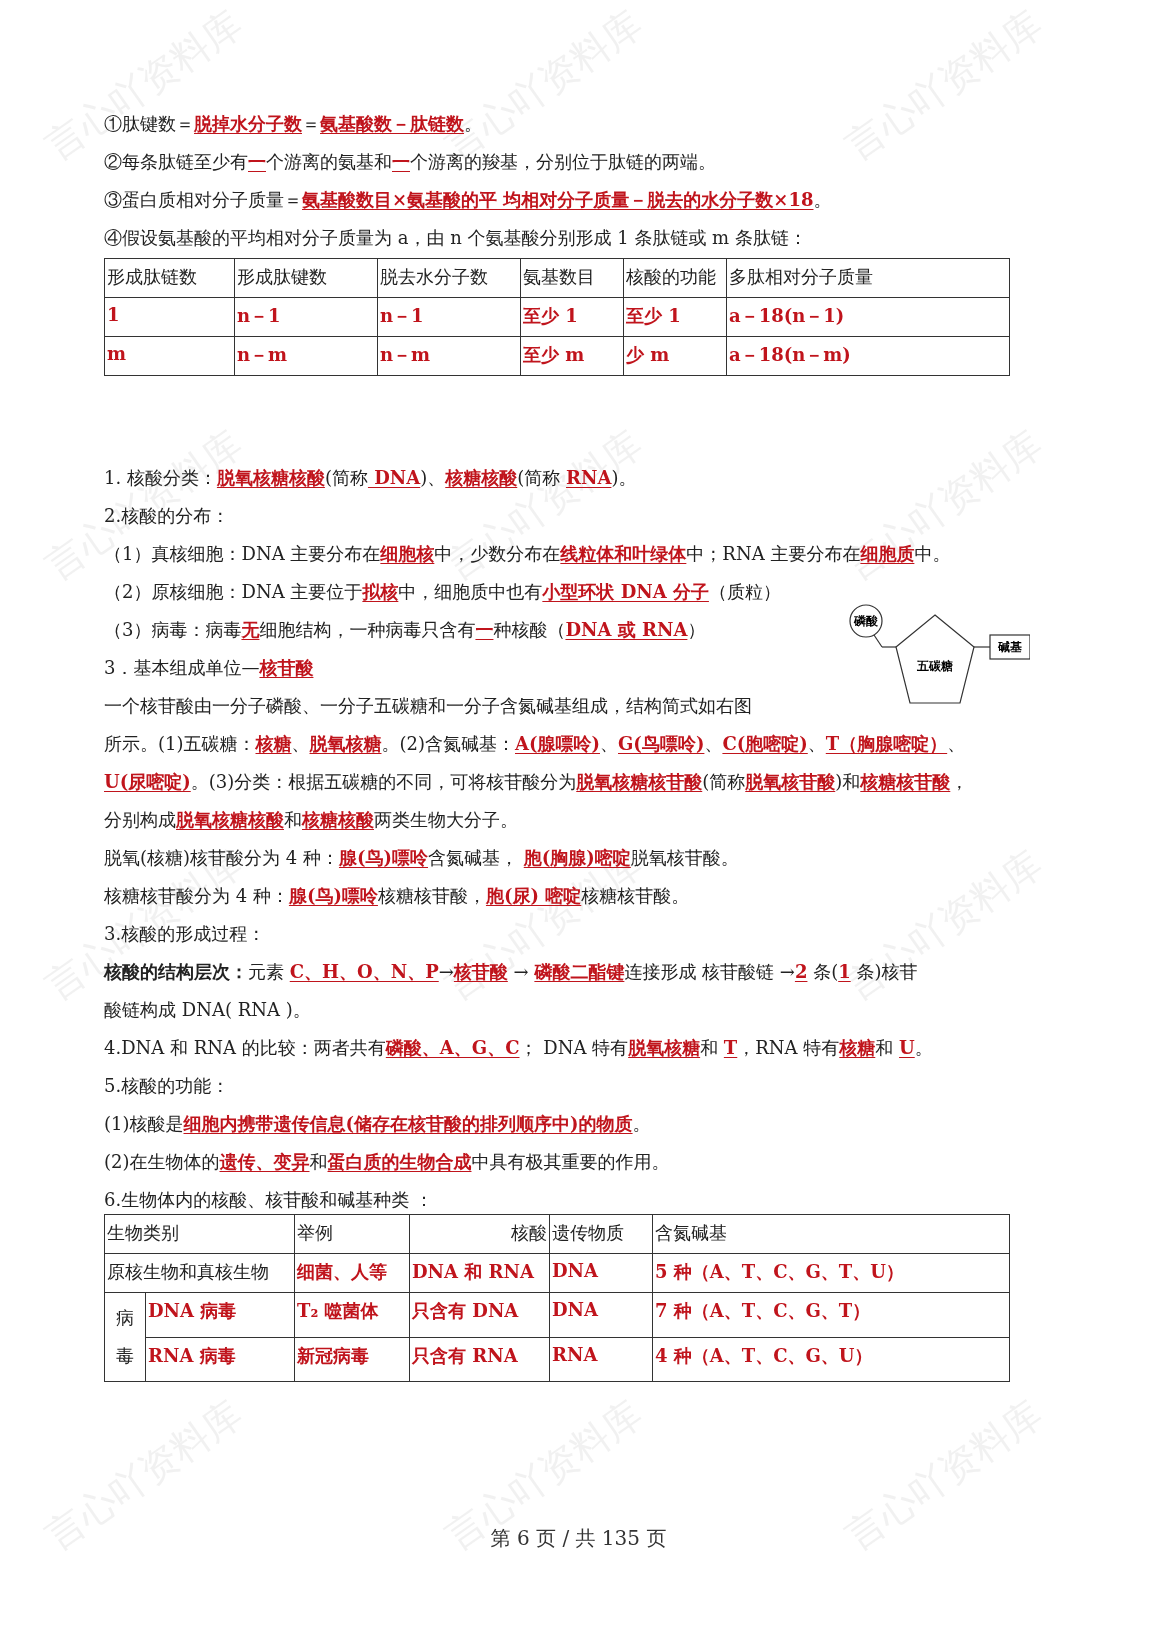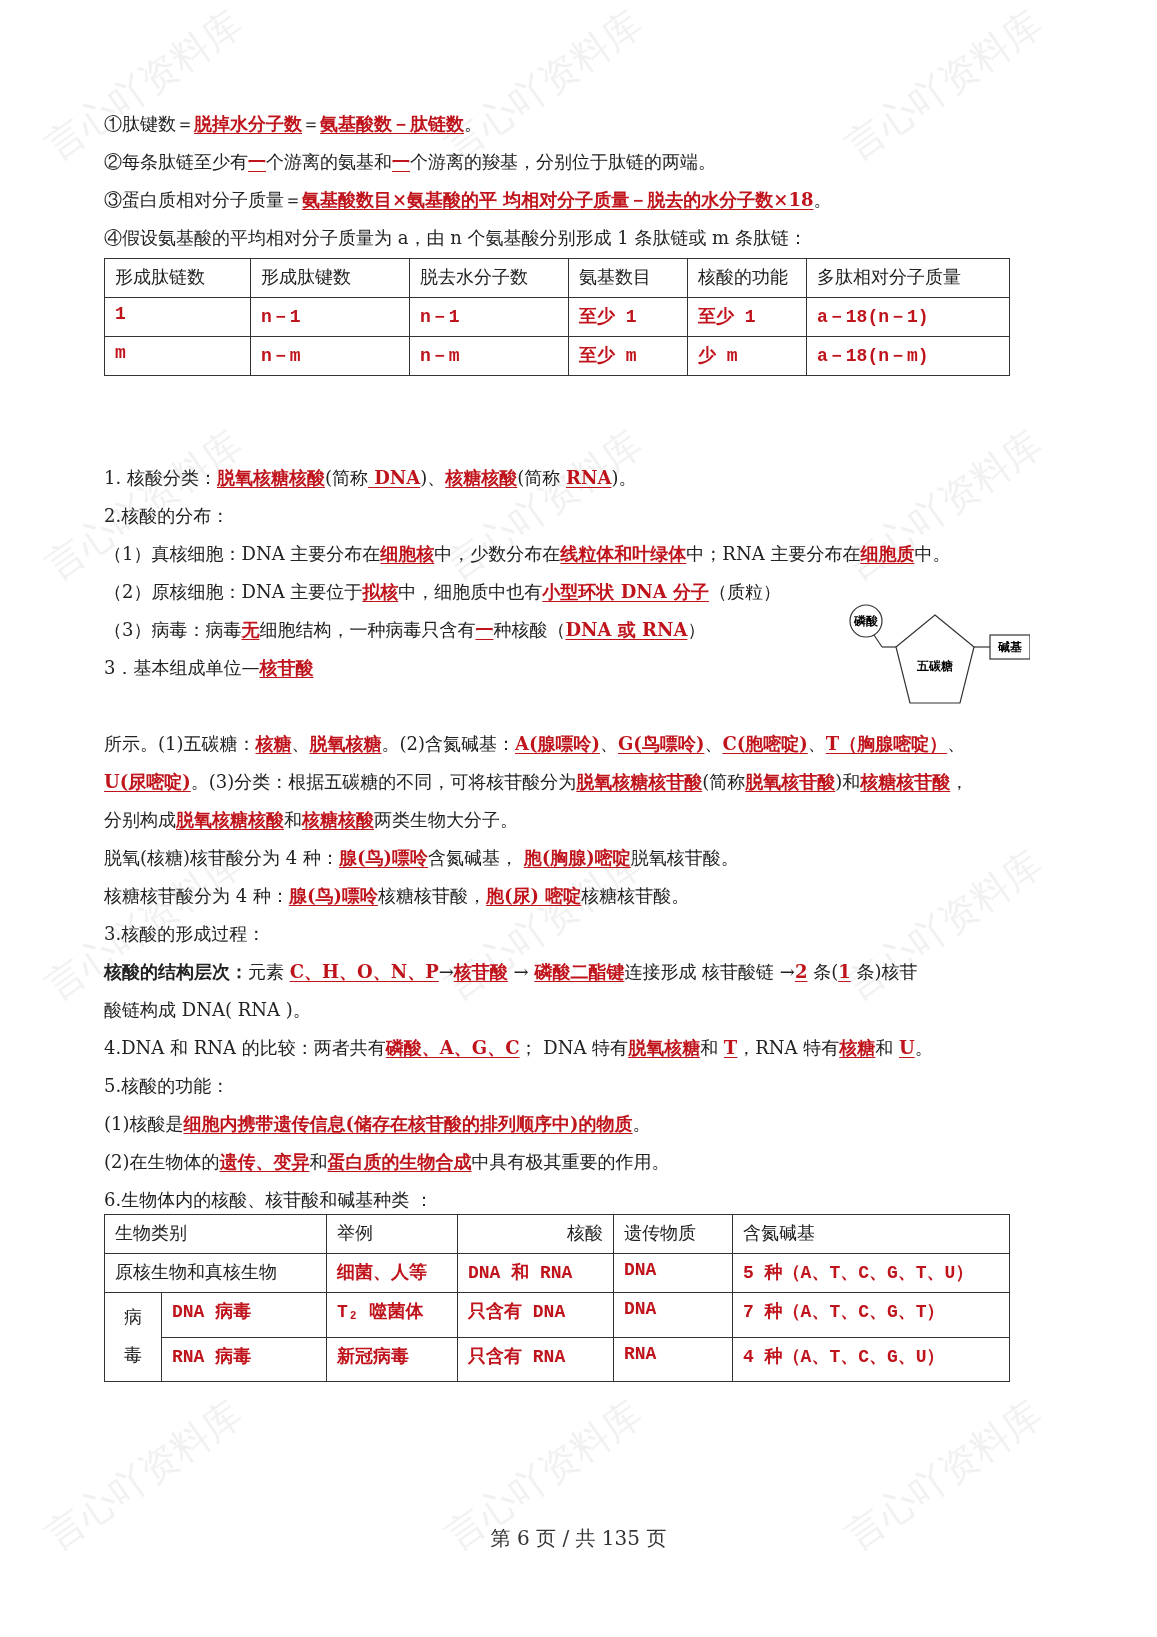--- a/index.html
+++ b/index.html
@@ -4,21 +4,21 @@
 <style>
   html, body { margin:0; padding:0; background:#fff; }
   body { width:1157px; height:1637px; position:relative; overflow:hidden;
     font-family: "DejaVu Serif", "Liberation Serif", serif; color:#222; font-size:18px; }
   .page { position:absolute; left:0; top:0; width:1157px; height:1637px; }
   .line { position:absolute; left:104px; white-space:nowrap; line-height:24px; }
   .r { color:#c0141c; font-weight:bold; text-decoration:underline; text-underline-offset:3px; }
   .rn { color:#c0141c; font-weight:bold; }
   .b { font-weight:bold; }
   table { position:absolute; left:104px; border-collapse:collapse; font-size:18px; }
-  td { border:1.5px solid #333; padding:6px 10px; vertical-align:top;font-family:Liberation Mono, monospace; }
+  td { border:1.5px solid #333; padding:6px 2px; vertical-align:top; }
   .title { position:absolute; top:430px; left:0; width:1157px; text-align:center;
     font-weight:bold; font-size:20px; }
   .footer { position:absolute; top:1525px; left:0; width:1157px; text-align:center; font-size:20px; color:#333; }
   .diagram { position:absolute; left:860px; top:615px; width:200px; height:90px; }
   .wm { position:absolute; color:rgba(200,200,200,0.25); font-size:38px; transform:rotate(-35deg);
     font-family:"DejaVu Sans", sans-serif; pointer-events:none; }
 </style>
 </head>
 <body>
 
@@ -100,20 +100,21 @@
     <line x1="134" y1="52" x2="150" y2="52" stroke="#333" stroke-width="1.2"></line>
     <rect x="150" y="40" width="40" height="24" fill="#fff" stroke="#333" stroke-width="1.2"></rect>
     <text x="26" y="30" font-size="12" text-anchor="middle" font-weight="bold" font-family="DejaVu Serif, serif">磷酸</text>
     <text x="95" y="75" font-size="12" text-anchor="middle" font-weight="bold" font-family="DejaVu Serif, serif">五碳糖</text>
     <text x="170" y="56" font-size="12" text-anchor="middle" font-weight="bold" font-family="DejaVu Serif, serif">碱基</text>
   </svg>
 
   <div class="line" style="top:656px">
     <span>3．基本组成单位—</span><span class="r">核苷酸</span>
   </div>
+  <div class="line" style="top:694px">一个核苷酸由一分子磷酸、一分子五碳糖和一分子含氮碱基组成，结构简式如右图</div>
   <div class="line" style="top:732px">
     <span>所示。(1)五碳糖：</span><span class="r">核糖</span><span>、</span><span class="r">脱氧核糖</span><span>。(2)含氮碱基：</span><span class="r">A(腺嘌呤)</span><span>、</span><span class="r">G(鸟嘌呤)</span><span>、</span><span class="r">C(胞嘧啶)</span><span>、</span><span class="r">T（胸腺嘧啶）</span><span>、</span>
   </div>
   <div class="line" style="top:770px">
     <span class="r">U(尿嘧啶)</span><span>。(3)分类：根据五碳糖的不同，可将核苷酸分为</span><span class="r">脱氧核糖核苷酸</span><span>(简称</span><span class="r">脱氧核苷酸</span><span>)和</span><span class="r">核糖核苷酸</span><span>，</span>
   </div>
   <div class="line" style="top:808px">
     <span>分别构成</span><span class="r">脱氧核糖核酸</span><span>和</span><span class="r">核糖核酸</span><span>两类生物大分子。</span>
   </div>
   <div class="line" style="top:846px">

